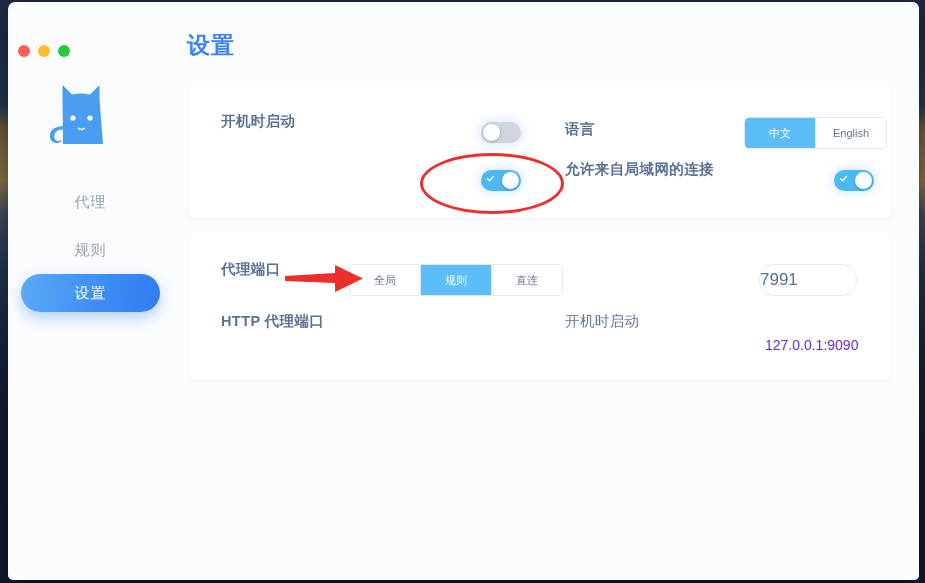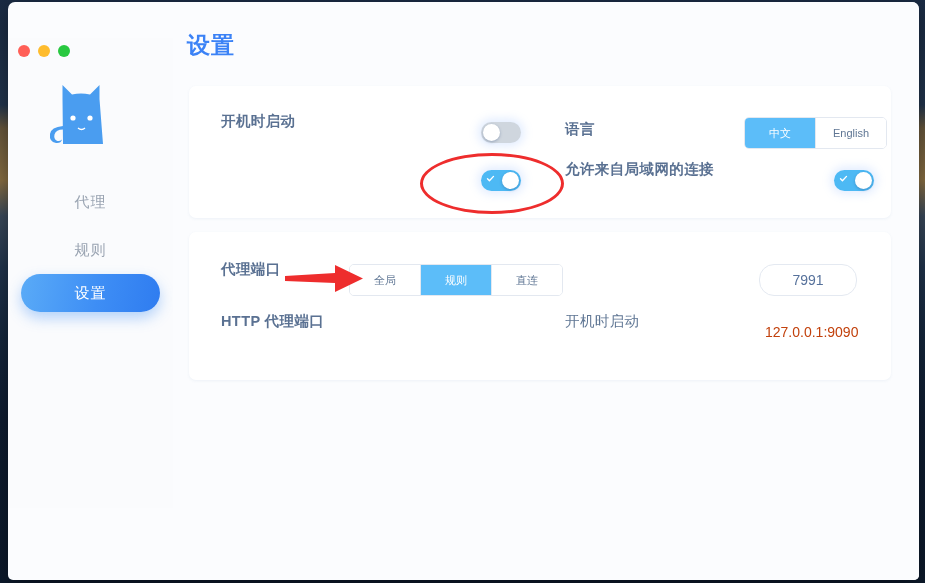--- a/index.html
+++ b/index.html
@@ -158,29 +158,30 @@
     background: #5cbdf9;
     color: #ffffff;
   }
 
   
   .port-input {
     width: 96px; height: 30px;
     border: 1px solid #e4e9f1;
     border-radius: 15px;
     background: #ffffff;
-    display: flex; align-items: center; justify-content: center;
-    font-size: 14px;
+    display: flex; align-items: center; justify-content: flex-start;
+    font-size: 17px;
     color: #56719b;
     cursor: text;
   }
   .link-value {
     font-size: 14px;
-    color: #c2410c;
+    color: #6d28d9;
     cursor: pointer;
+    margin-top: 13px;
   }
 
   
   #anno-ellipse {
     position: absolute;
     left: 412px; top: 151px;
     width: 138px; height: 55px;
     border: 3.5px solid #ee2d2d;
     border-radius: 50%;
     pointer-events: none;

